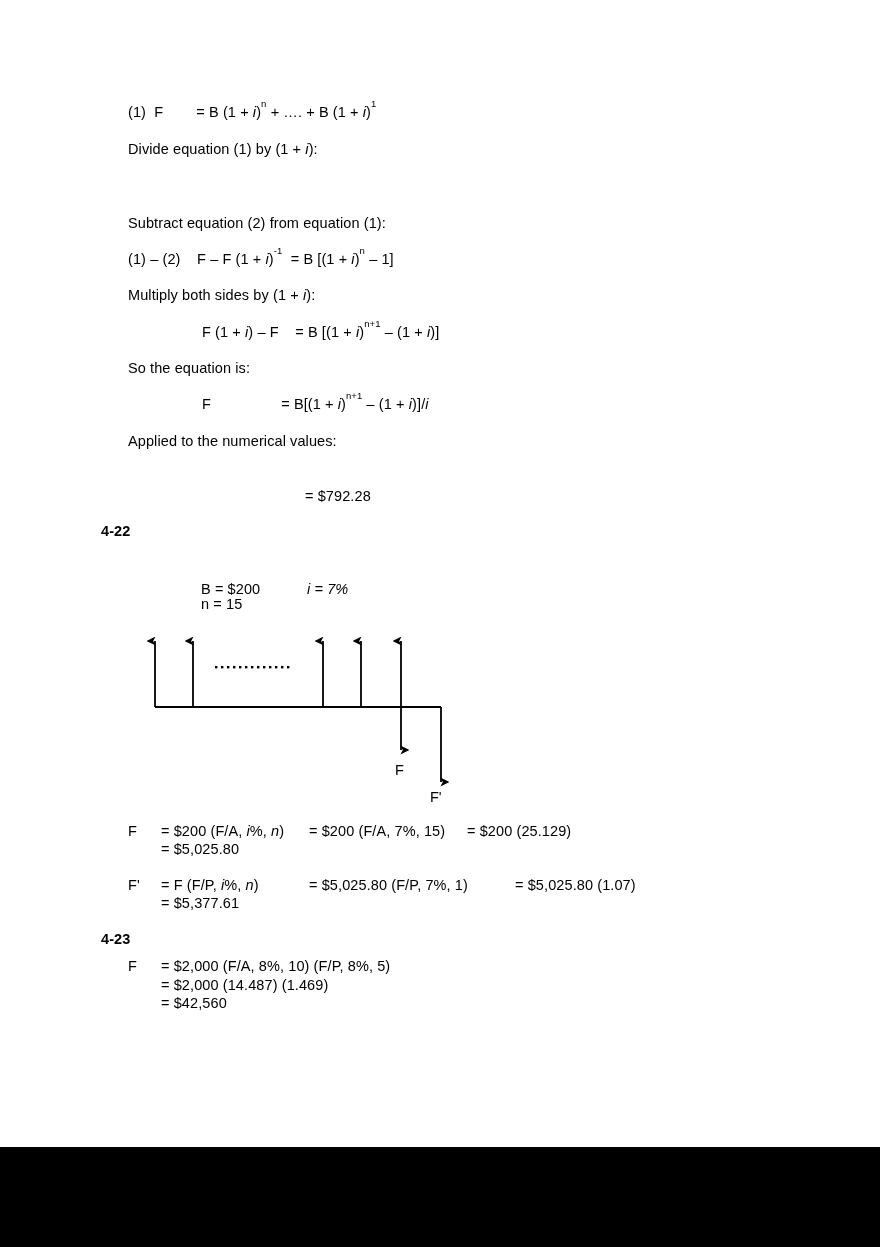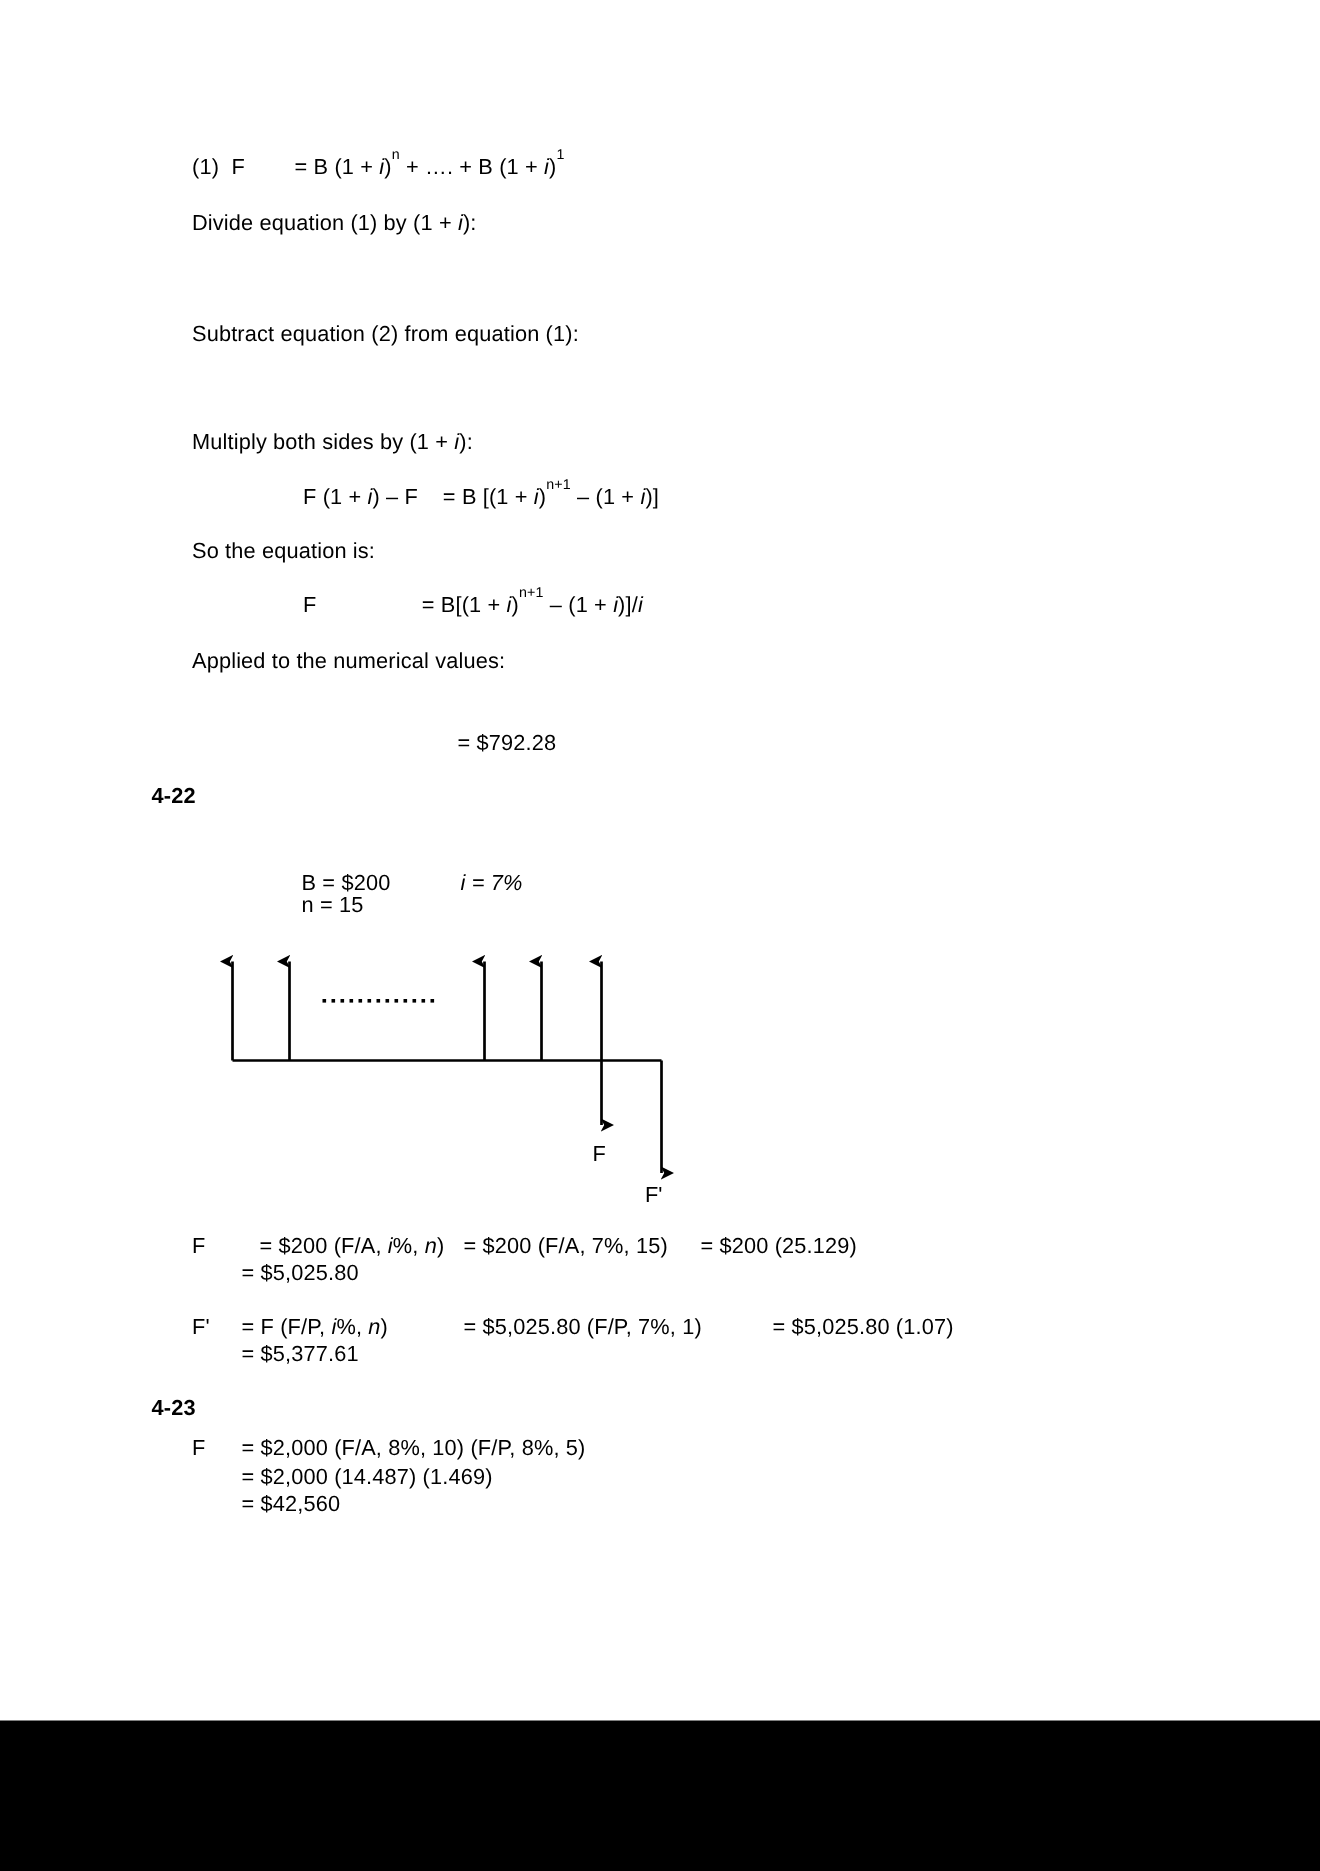--- a/index.html
+++ b/index.html
@@ -59,20 +59,21 @@
 
 <div id="page">
 
   <div class="ln" style="left:128px; top:104px;"><span>(1)</span>  <span>F</span>        <span>=</span> <span>B</span> (1 + <span class="ital">i</span>)<sup>n</sup> + <span>….</span> + <span>B</span> (1 + <span class="ital">i</span>)<sup>1</sup></div>
 
   <div class="ln" style="left:128px; top:141px;text-align:right;">Divide equation (1) by (1 + <span class="ital">i</span>):</div>
 
 
   <div class="ln" style="left:128px; top:215px;">Subtract equation (2) from equation (1):</div>
 
+  <div class="ln" style="left:128px; top:251px;"><span>(1)</span> <span>–</span> <span>(2)</span>    <span>F</span> <span>–</span> <span>F</span> (1 + <span class="ital">i</span>)<sup>-1</sup>  <span>=</span> <span>B</span> [(1 + <span class="ital">i</span>)<sup>n</sup> <span>–</span> 1]</div>
 
   <div class="ln" style="left:128px; top:287px;">Multiply both sides by (1 + <span class="ital">i</span>):</div>
 
   <div class="ln" style="left:202px; top:324px;"><span>F</span> (1 + <span class="ital">i</span>) <span>–</span> <span>F</span>    <span>=</span> <span>B</span> [(1 + <span class="ital">i</span>)<sup>n+1</sup> <span>–</span> (1 + <span class="ital">i</span>)]</div>
 
   <div class="ln" style="left:128px; top:360px;">So the equation is:</div>
 
   <div class="ln" style="left:202px; top:396px;"><span>F</span>                 <span>=</span> <span>B</span>[(1 + <span class="ital">i</span>)<sup>n+1</sup> <span>–</span> (1 + <span class="ital">i</span>)]/<span class="ital">i</span></div>
 
   <div class="ln" style="left:128px; top:433px;">Applied to the numerical values:</div>
@@ -122,21 +123,21 @@
       <rect x="275" y="666" width="2.4" height="2.4"></rect>
       <rect x="281" y="666" width="2.4" height="2.4"></rect>
       <rect x="287" y="666" width="2.4" height="2.4"></rect>
     </g>
   </svg>
 
   <div class="dgm-label" style="left:395px; top:762px;">F</div>
   <div class="dgm-label" style="left:430px; top:789px;">F'</div>
 
   <div class="ln" style="left:128px; top:823px;">F</div>
-  <div class="ln" style="left:161px; top:823px;margin-left:12px;">= $200 (F/A, <span class="ital">i</span>%, <span class="ital">n</span>)</div>
+  <div class="ln" style="left:161px; top:823px;">= $200 (F/A, <span class="ital">i</span>%, <span class="ital">n</span>)</div>
   <div class="ln" style="left:309px; top:823px;">= $200 (F/A, 7%, 15)</div>
   <div class="ln" style="left:467px; top:823px;">= $200 (25.129)</div>
   <div class="ln" style="left:161px; top:841px;">= $5,025.80</div>
 
   <div class="ln" style="left:128px; top:877px;">F'</div>
   <div class="ln" style="left:161px; top:877px;">= F (F/P, <span class="ital">i</span>%, <span class="ital">n</span>)</div>
   <div class="ln" style="left:309px; top:877px;">= $5,025.80 (F/P, 7%, 1)</div>
   <div class="ln" style="left:515px; top:877px;">= $5,025.80 (1.07)</div>
   <div class="ln" style="left:161px; top:895px;">= $5,377.61</div>
 

